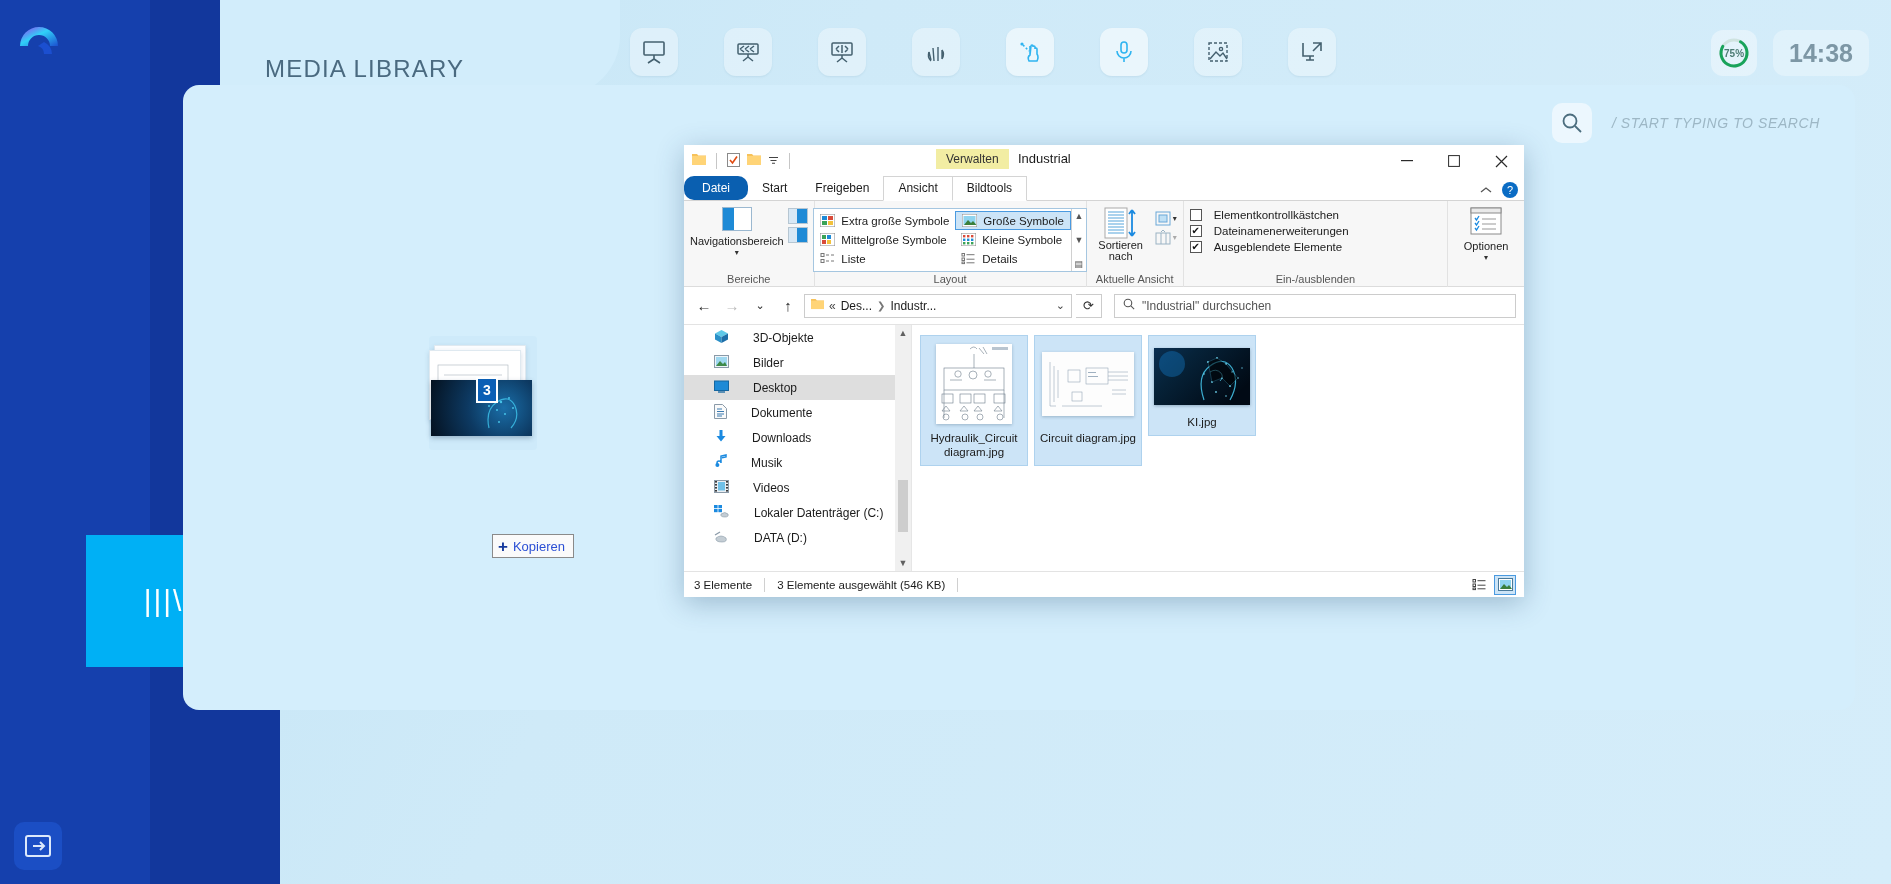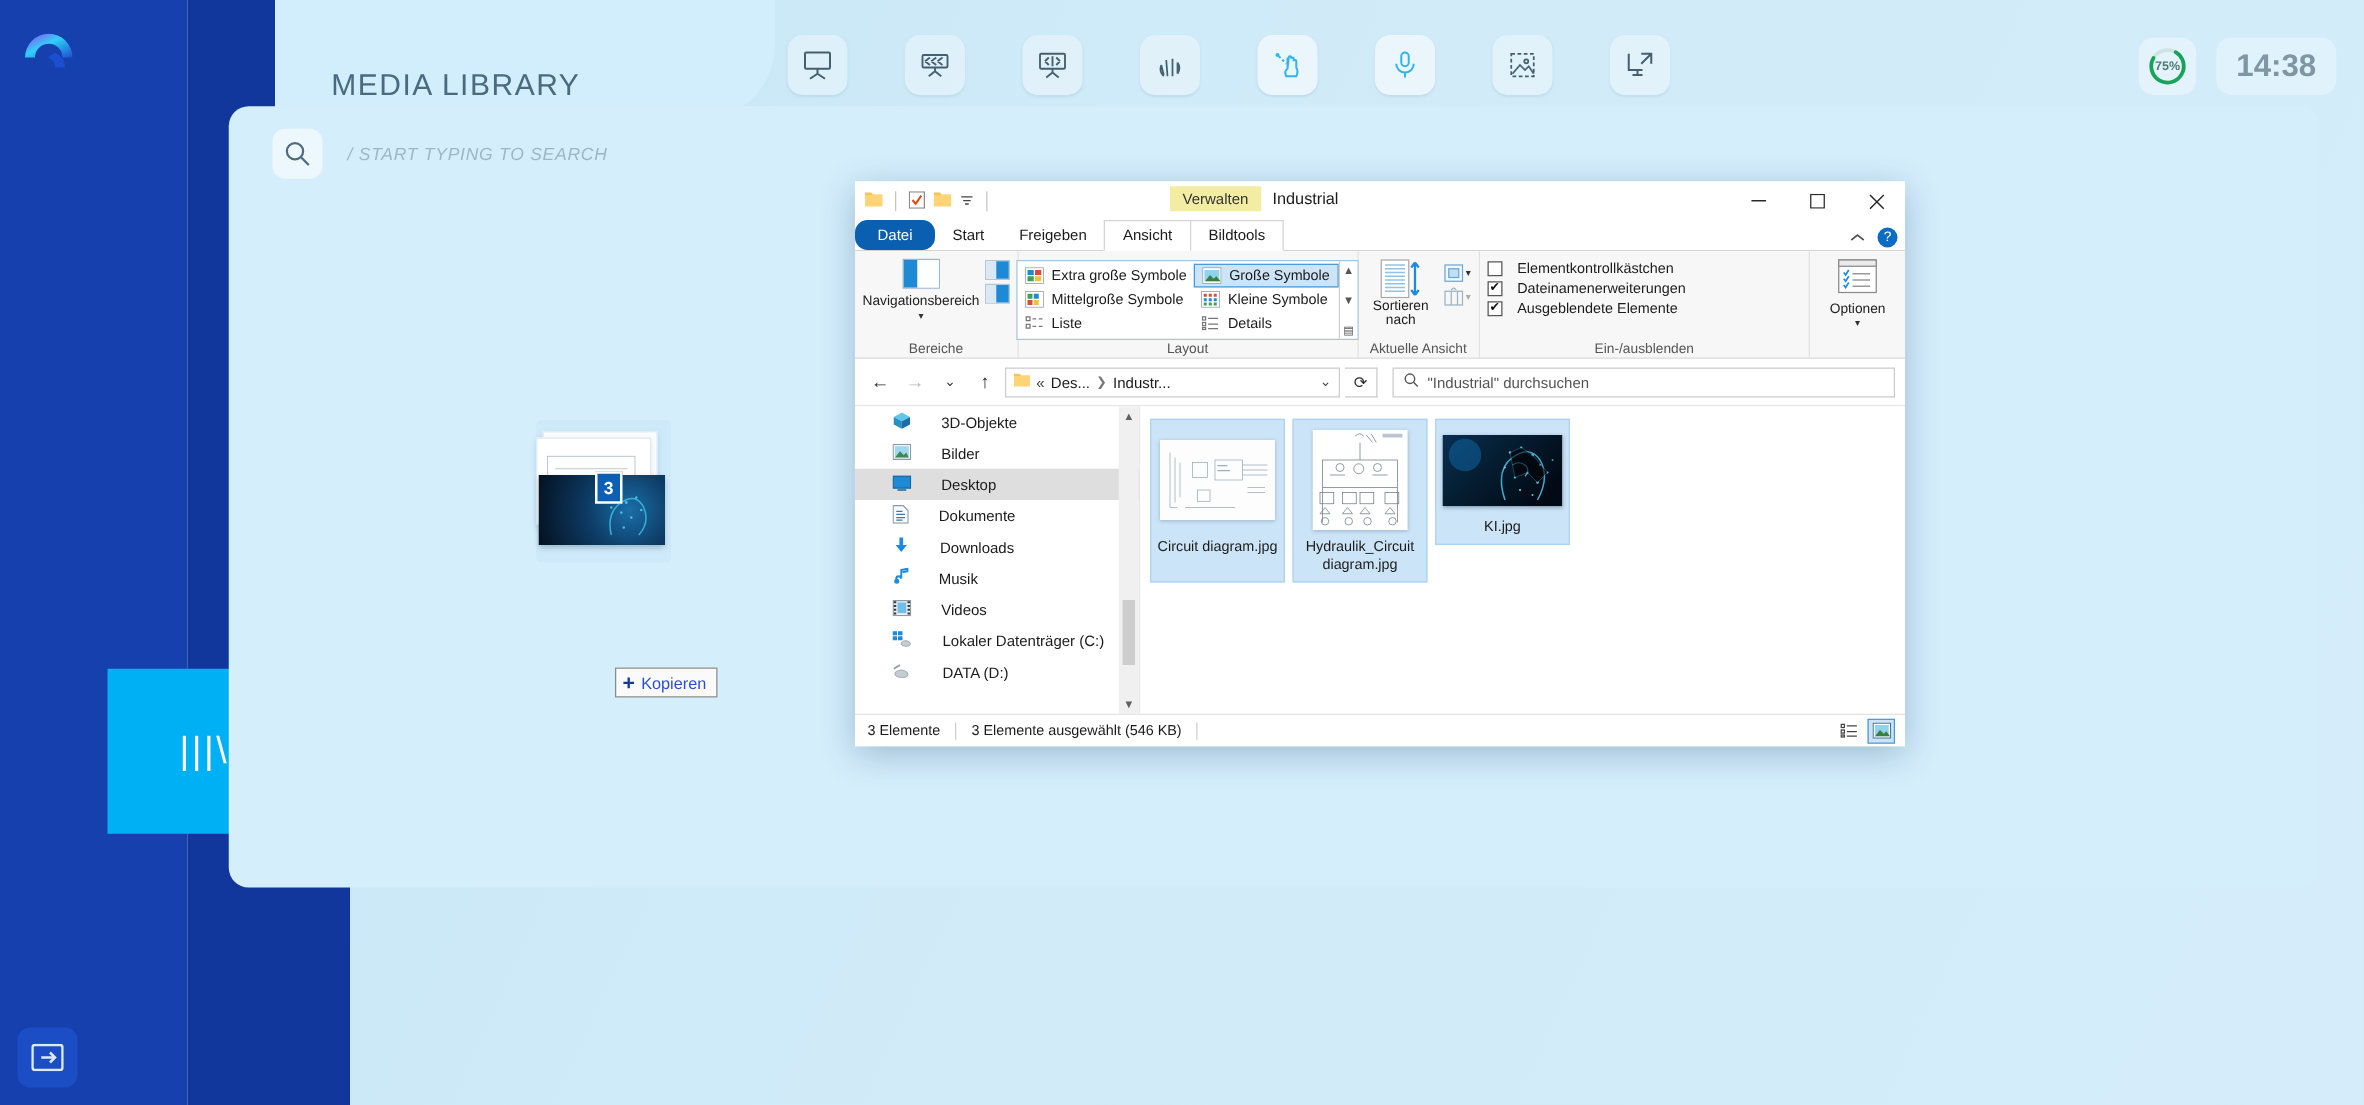--- a/index.html
+++ b/index.html
@@ -114,21 +114,21 @@
   
   .workspace {
     position: absolute; left: 183px; top: 85px;
     width: 1672px; height: 625px;
     background: #d4eefc;
     border-radius: 16px;
   }
   .search-row {
     position: absolute; left: 218px; top: 103px;
     width: 1602px; height: 40px;
-    display: flex; align-items: center; gap: 20px;
+    display: flex; align-items: center; gap: 20px; justify-content: flex-end;
   }
   .search-chip {
     width: 40px; height: 40px; border-radius: 10px;
     background: rgba(255,255,255,.55);
     display: flex; align-items: center; justify-content: center;
     color: #4b6d7e;
   }
   .search-placeholder {
     font-size: 14px; font-style: italic; color: #9db7c5; letter-spacing: .6px;
   }
@@ -946,42 +946,20 @@
           <span class="tsb-arrow">▲</span>
           <span class="tsb-arrow">▼</span>
           <span class="tsb-thumb"></span>
         </div>
       </div>
 
       <div class="ex-files">
 
         <div class="file-tile">
           <div class="thumb-wrap">
-            <svg width="92" height="64" viewBox="0 0 92 64" style="box-shadow:0 1px 3px rgba(40,70,100,.3)">
-              <rect width="92" height="64" fill="#fdfdfd"></rect>
-              <g stroke="#8fa2b4" stroke-width=".55" fill="none">
-                <path d="M8 10 v44 M12 14 v36 M16 18 v28"></path>
-                <rect x="26" y="18" width="12" height="12"></rect>
-                <rect x="44" y="16" width="22" height="16"></rect>
-                <path d="M66 20 h20 M66 24 h20 M66 28 h20"></path>
-                <rect x="30" y="40" width="10" height="9"></rect>
-                <path d="M20 54 h40 M8 54 h6"></path>
-                <path d="M70 38 h14 M70 42 h14"></path>
-              </g>
-              <g fill="#9fb0c0">
-                  <rect x="46" y="20" width="8" height="1"></rect>
-                  <rect x="46" y="24" width="10" height="1"></rect>
-                </g>
-            </svg>
-          </div>
-          <div class="file-label">Circuit diagram.jpg</div>
-        </div>
-
-        <div class="file-tile">
-          <div class="thumb-wrap">
             <svg width="76" height="80" viewBox="0 0 76 80" style="box-shadow:0 1px 3px rgba(40,70,100,.3)">
               <rect width="76" height="80" fill="#ffffff"></rect>
               <g stroke="#6d7c8a" stroke-width=".6" fill="none">
                 <path d="M34 5 q4-4 7 0 M43 4 l5 6 M47 3 l4 7"></path>
                 <path d="M38 10 v14"></path>
                 <rect x="8" y="24" width="60" height="22"></rect>
                 <circle cx="22" cy="30" r="3.2"></circle>
                   <circle cx="52" cy="30" r="3.2"></circle>
                 <circle cx="37" cy="31" r="4"></circle>
                 <path d="M14 36 h12 M48 36 h12"></path>
@@ -993,20 +971,42 @@
                 <circle cx="10" cy="73" r="3"></circle>
                   <circle cx="29" cy="73" r="3"></circle>
                 <circle cx="44" cy="73" r="3"></circle>
                   <circle cx="64" cy="73" r="3"></circle>
                 <path d="M8 46 v28 M68 46 v28"></path>
               </g>
               <rect x="56" y="3" width="16" height="3" fill="#b9c5d0"></rect>
             </svg>
           </div>
           <div class="file-label">Hydraulik_Circuit diagram.jpg</div>
+        </div>
+
+        <div class="file-tile">
+          <div class="thumb-wrap">
+            <svg width="92" height="64" viewBox="0 0 92 64" style="box-shadow:0 1px 3px rgba(40,70,100,.3)">
+              <rect width="92" height="64" fill="#fdfdfd"></rect>
+              <g stroke="#8fa2b4" stroke-width=".55" fill="none">
+                <path d="M8 10 v44 M12 14 v36 M16 18 v28"></path>
+                <rect x="26" y="18" width="12" height="12"></rect>
+                <rect x="44" y="16" width="22" height="16"></rect>
+                <path d="M66 20 h20 M66 24 h20 M66 28 h20"></path>
+                <rect x="30" y="40" width="10" height="9"></rect>
+                <path d="M20 54 h40 M8 54 h6"></path>
+                <path d="M70 38 h14 M70 42 h14"></path>
+              </g>
+              <g fill="#9fb0c0">
+                  <rect x="46" y="20" width="8" height="1"></rect>
+                  <rect x="46" y="24" width="10" height="1"></rect>
+                </g>
+            </svg>
+          </div>
+          <div class="file-label">Circuit diagram.jpg</div>
         </div>
 
         <div class="file-tile" style="align-self:flex-start">
           <div class="thumb-wrap" style="height:64px">
             <svg width="96" height="57" viewBox="0 0 96 57" style="box-shadow:0 1px 3px rgba(30,60,90,.35)">
               <defs>
                 <linearGradient id="kibg" x1="0" y1="0" x2="1" y2="0.6">
                   <stop offset="0%" stop-color="#0a2f52"></stop>
                   <stop offset="35%" stop-color="#062238"></stop>
                   <stop offset="100%" stop-color="#010a15"></stop>

